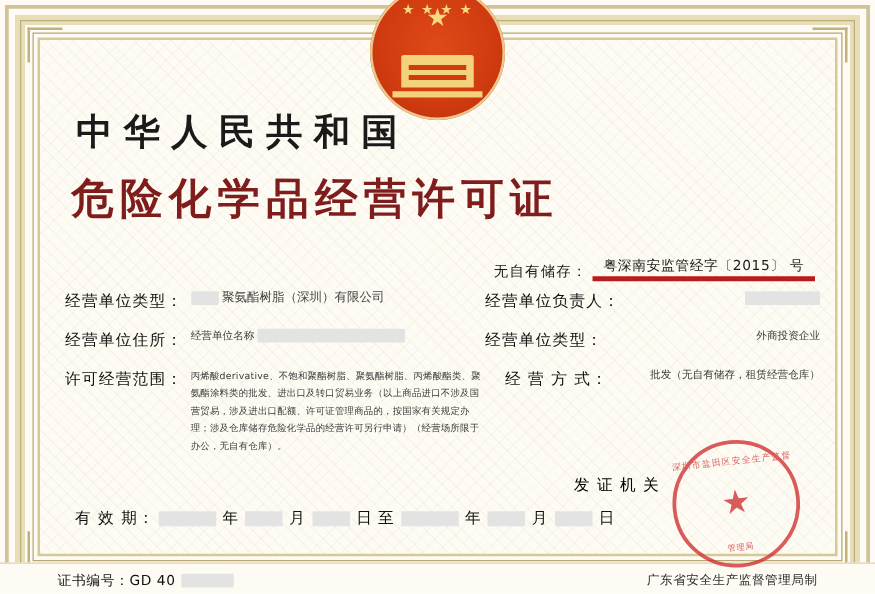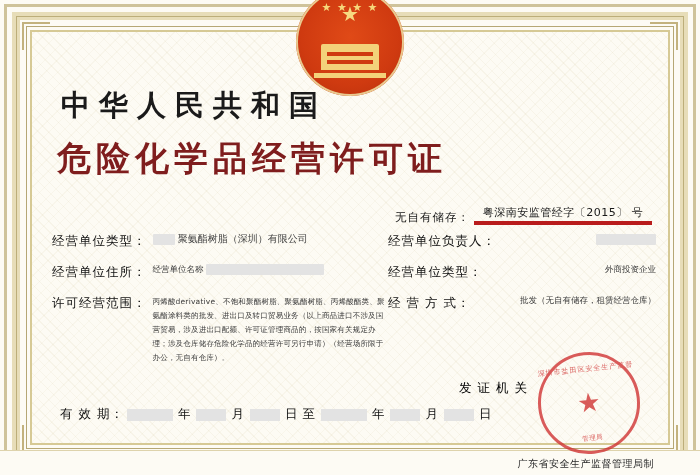--- a/index.html
+++ b/index.html
@@ -409,21 +409,21 @@
       </div>
     </div>
 
     <div class="field-row">
       <div class="field left">
         <span class="flabel">许可经营范围：</span>
         <span class="fvalue">
           <span class="scope-text">丙烯酸derivative、不饱和聚酯树脂、聚氨酯树脂、丙烯酸酯类、聚氨酯涂料类的批发、进出口及转口贸易业务（以上商品进口不涉及国营贸易，涉及进出口配额、许可证管理商品的，按国家有关规定办理；涉及仓库储存危险化学品的经营许可另行申请）（经营场所限于办公，无自有仓库）。</span>
         </span>
       </div>
-      <div class="field right" style="align-self:flex-start;">
+      <div class="field right" style="align-self:flex-start;margin-left:16px;">
         <span class="flabel">经 营 方 式：</span>
         <span class="fvalue small">批发（无自有储存，租赁经营仓库）</span>
       </div>
     </div>
 
   </div>
 
   <div class="issuer">
     <span>发 证 机 关</span>
     <span class="val"></span>
@@ -450,15 +450,20 @@
       <span class="blank"></span>
       <span class="unit">年</span>
       <span class="blank" style="width:30px;"></span>
       <span class="unit">月</span>
       <span class="blank" style="width:30px;"></span>
       <span class="unit">日</span>
     </span>
   </div>
 
   <div class="bottom-strip"></div>
+  <div class="bottom-left">
+    <span>证书编号：</span>
+    <span>GD 40</span>
+    <span class="redact" style="width:42px;height:11px;margin-left:4px;"></span>
+  </div>
   <div class="bottom-right">广东省安全生产监督管理局制</div>
 
 </div>
 
 </body></html>

